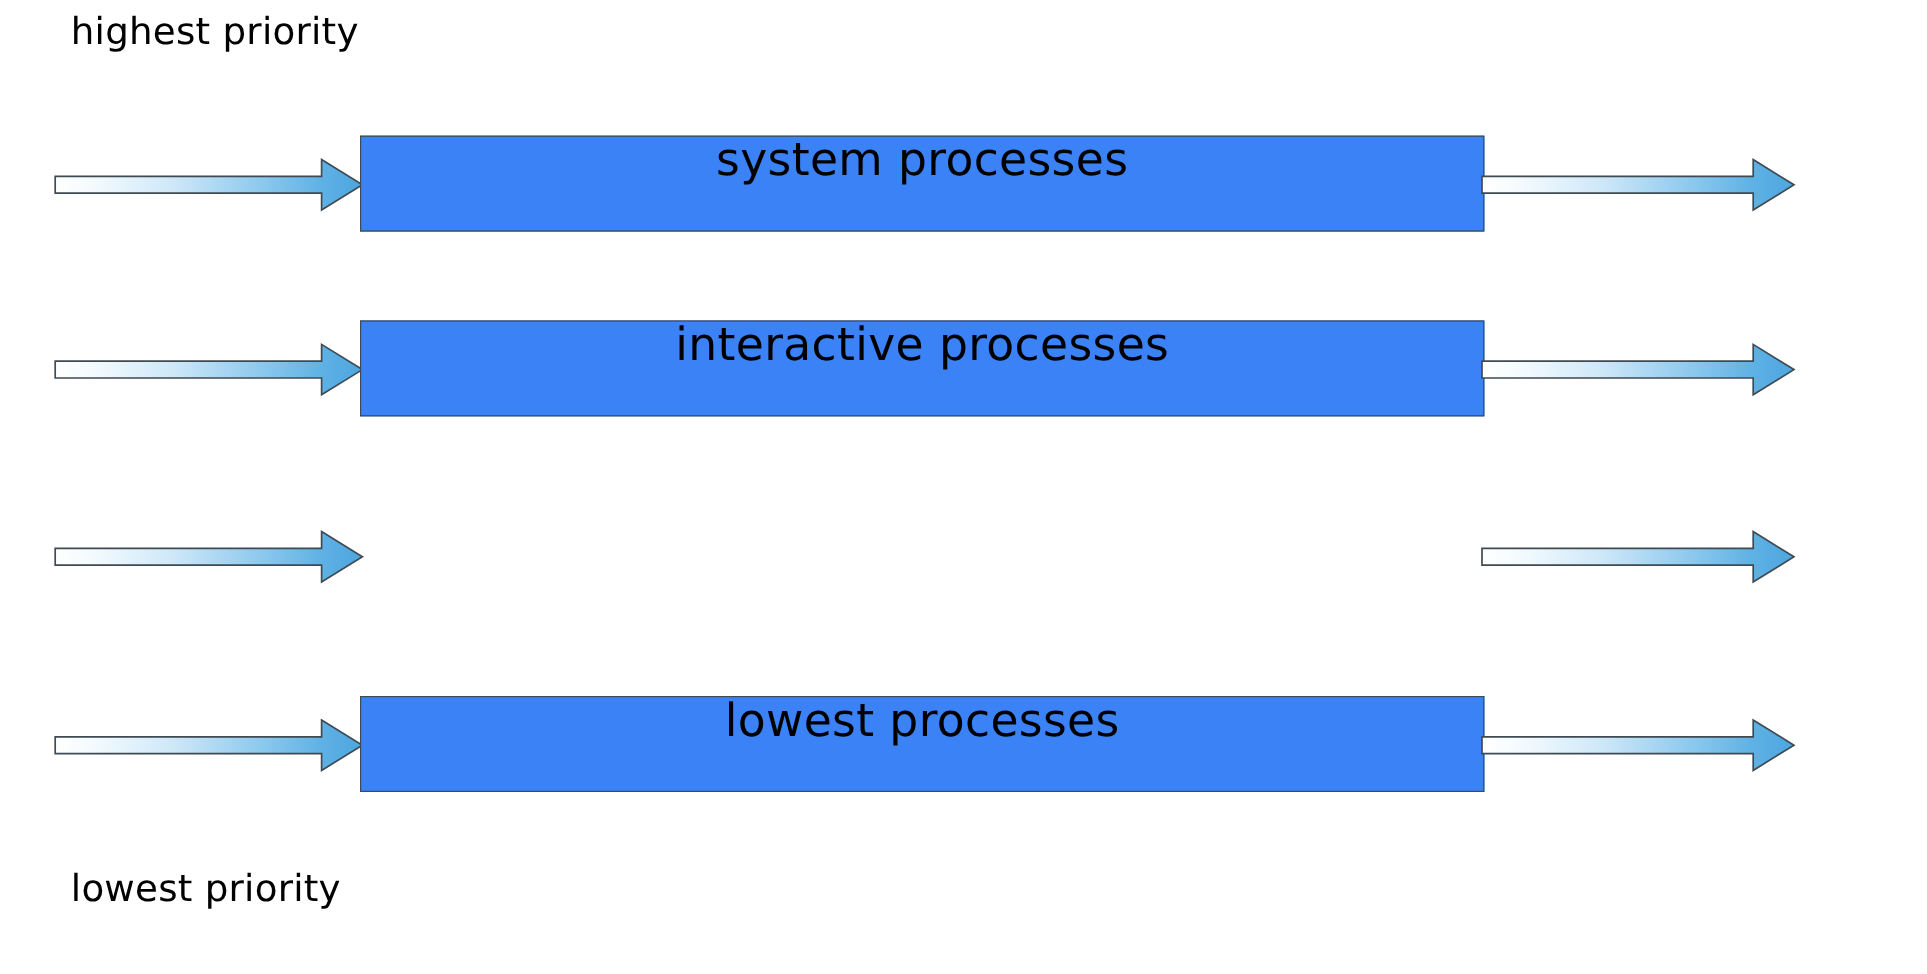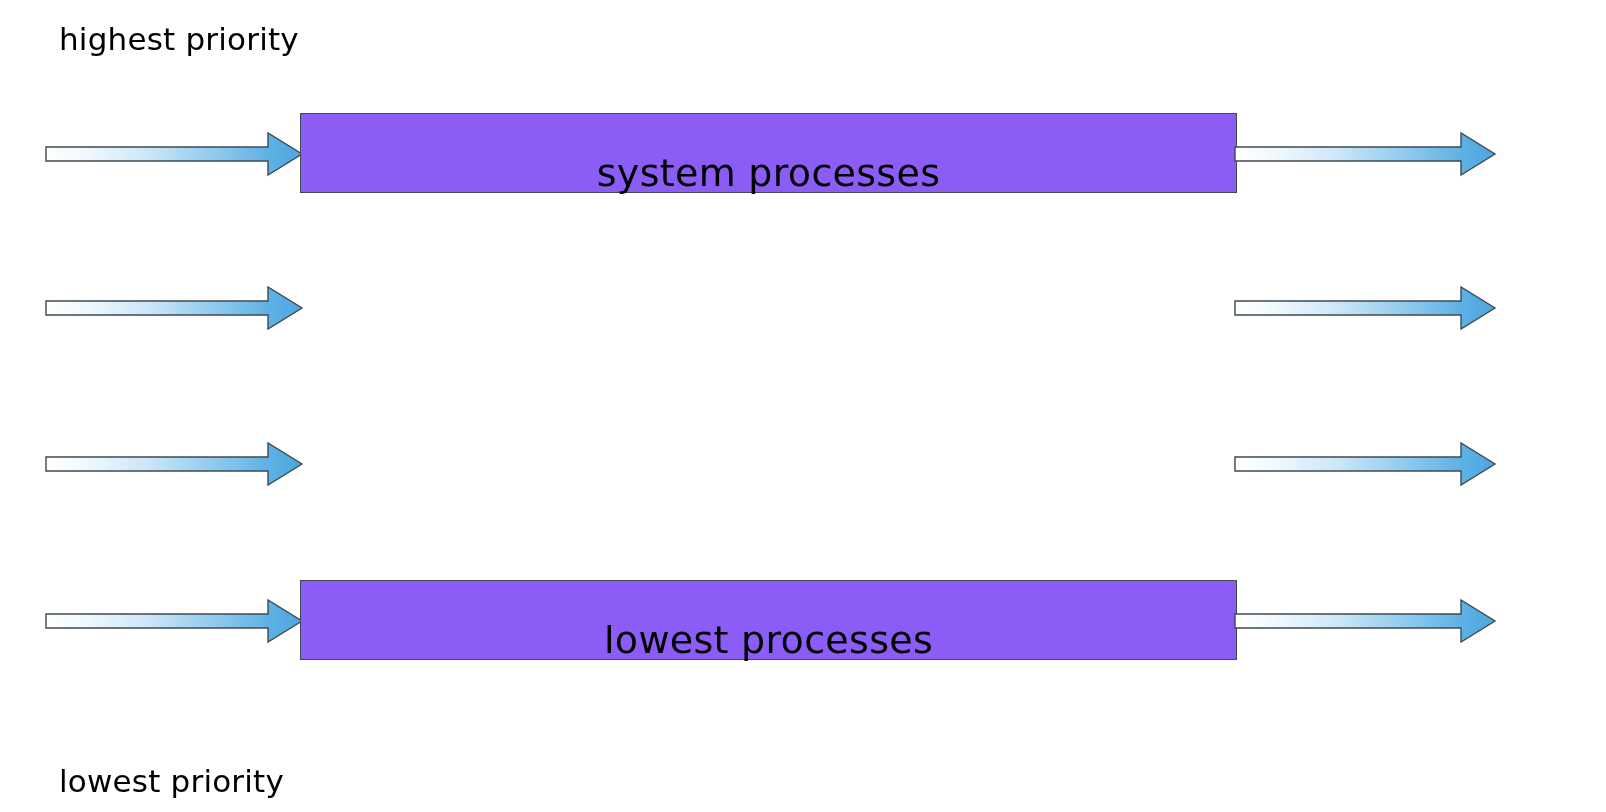--- a/index.html
+++ b/index.html
@@ -27,41 +27,41 @@
   .priority-label {
     position: absolute;
     font-family: "DejaVu Sans", "Liberation Sans", sans-serif;
     font-size: 31px;
     font-weight: 400;
     color: #000000;
     letter-spacing: 0.2px;
     white-space: nowrap;
     line-height: 1;
   }
-  #label-highest { left: 59px; top: 24px; }
-  #label-lowest  { left: 59px; top: 766px; }
+  #label-highest { left: 59px; top: 12px; }
+  #label-lowest  { left: 59px; top: 726px; }
 
   .row {
     position: absolute;
     left: 0;
     width: 1606px;
     height: 82px;
   }
 
   .queue-box {
     position: absolute;
     left: 300px;
     top: 0;
     width: 937px;
     height: 80px;
     box-sizing: border-box;
-    background: #8b5cf6;
+    background: #3b82f6;
     border: 1.6px solid #3f4a52;
     display: flex;
-    align-items: flex-end;
+    align-items: flex-start;
     justify-content: center;
   }
   .queue-label {
     font-family: "DejaVu Sans", "Liberation Sans", sans-serif;
     font-size: 38px;
     font-weight: 400;
     color: #000000;
     letter-spacing: 0.3px;
     white-space: nowrap;
     line-height: 1;
@@ -107,20 +107,23 @@
     </div>
     <svg class="arrow-svg arrow-out" viewBox="0 0 262 82" preserveAspectRatio="none">
       <path d="M0,34 L226,34 L226,20 L260,41 L226,62 L226,48 L0,48 Z" fill="url(#arrowGrad)" stroke="#3f4a52" stroke-width="1.4" stroke-linejoin="miter"></path>
     </svg>
   </div>
 
   <div class="row" id="row-1" style="top:267px">
     <svg class="arrow-svg arrow-in" viewBox="0 0 258 82" preserveAspectRatio="none">
       <path d="M0,34 L222,34 L222,20 L256,41 L222,62 L222,48 L0,48 Z" fill="url(#arrowGrad)" stroke="#3f4a52" stroke-width="1.4" stroke-linejoin="miter"></path>
     </svg>
+    <div class="queue-box">
+      <span class="queue-label">interactive processes</span>
+    </div>
     <svg class="arrow-svg arrow-out" viewBox="0 0 262 82" preserveAspectRatio="none">
       <path d="M0,34 L226,34 L226,20 L260,41 L226,62 L226,48 L0,48 Z" fill="url(#arrowGrad)" stroke="#3f4a52" stroke-width="1.4" stroke-linejoin="miter"></path>
     </svg>
   </div>
 
   <div class="row" id="row-2" style="top:423px">
     <svg class="arrow-svg arrow-in" viewBox="0 0 258 82" preserveAspectRatio="none">
       <path d="M0,34 L222,34 L222,20 L256,41 L222,62 L222,48 L0,48 Z" fill="url(#arrowGrad)" stroke="#3f4a52" stroke-width="1.4" stroke-linejoin="miter"></path>
     </svg>
     <svg class="arrow-svg arrow-out" viewBox="0 0 262 82" preserveAspectRatio="none">

